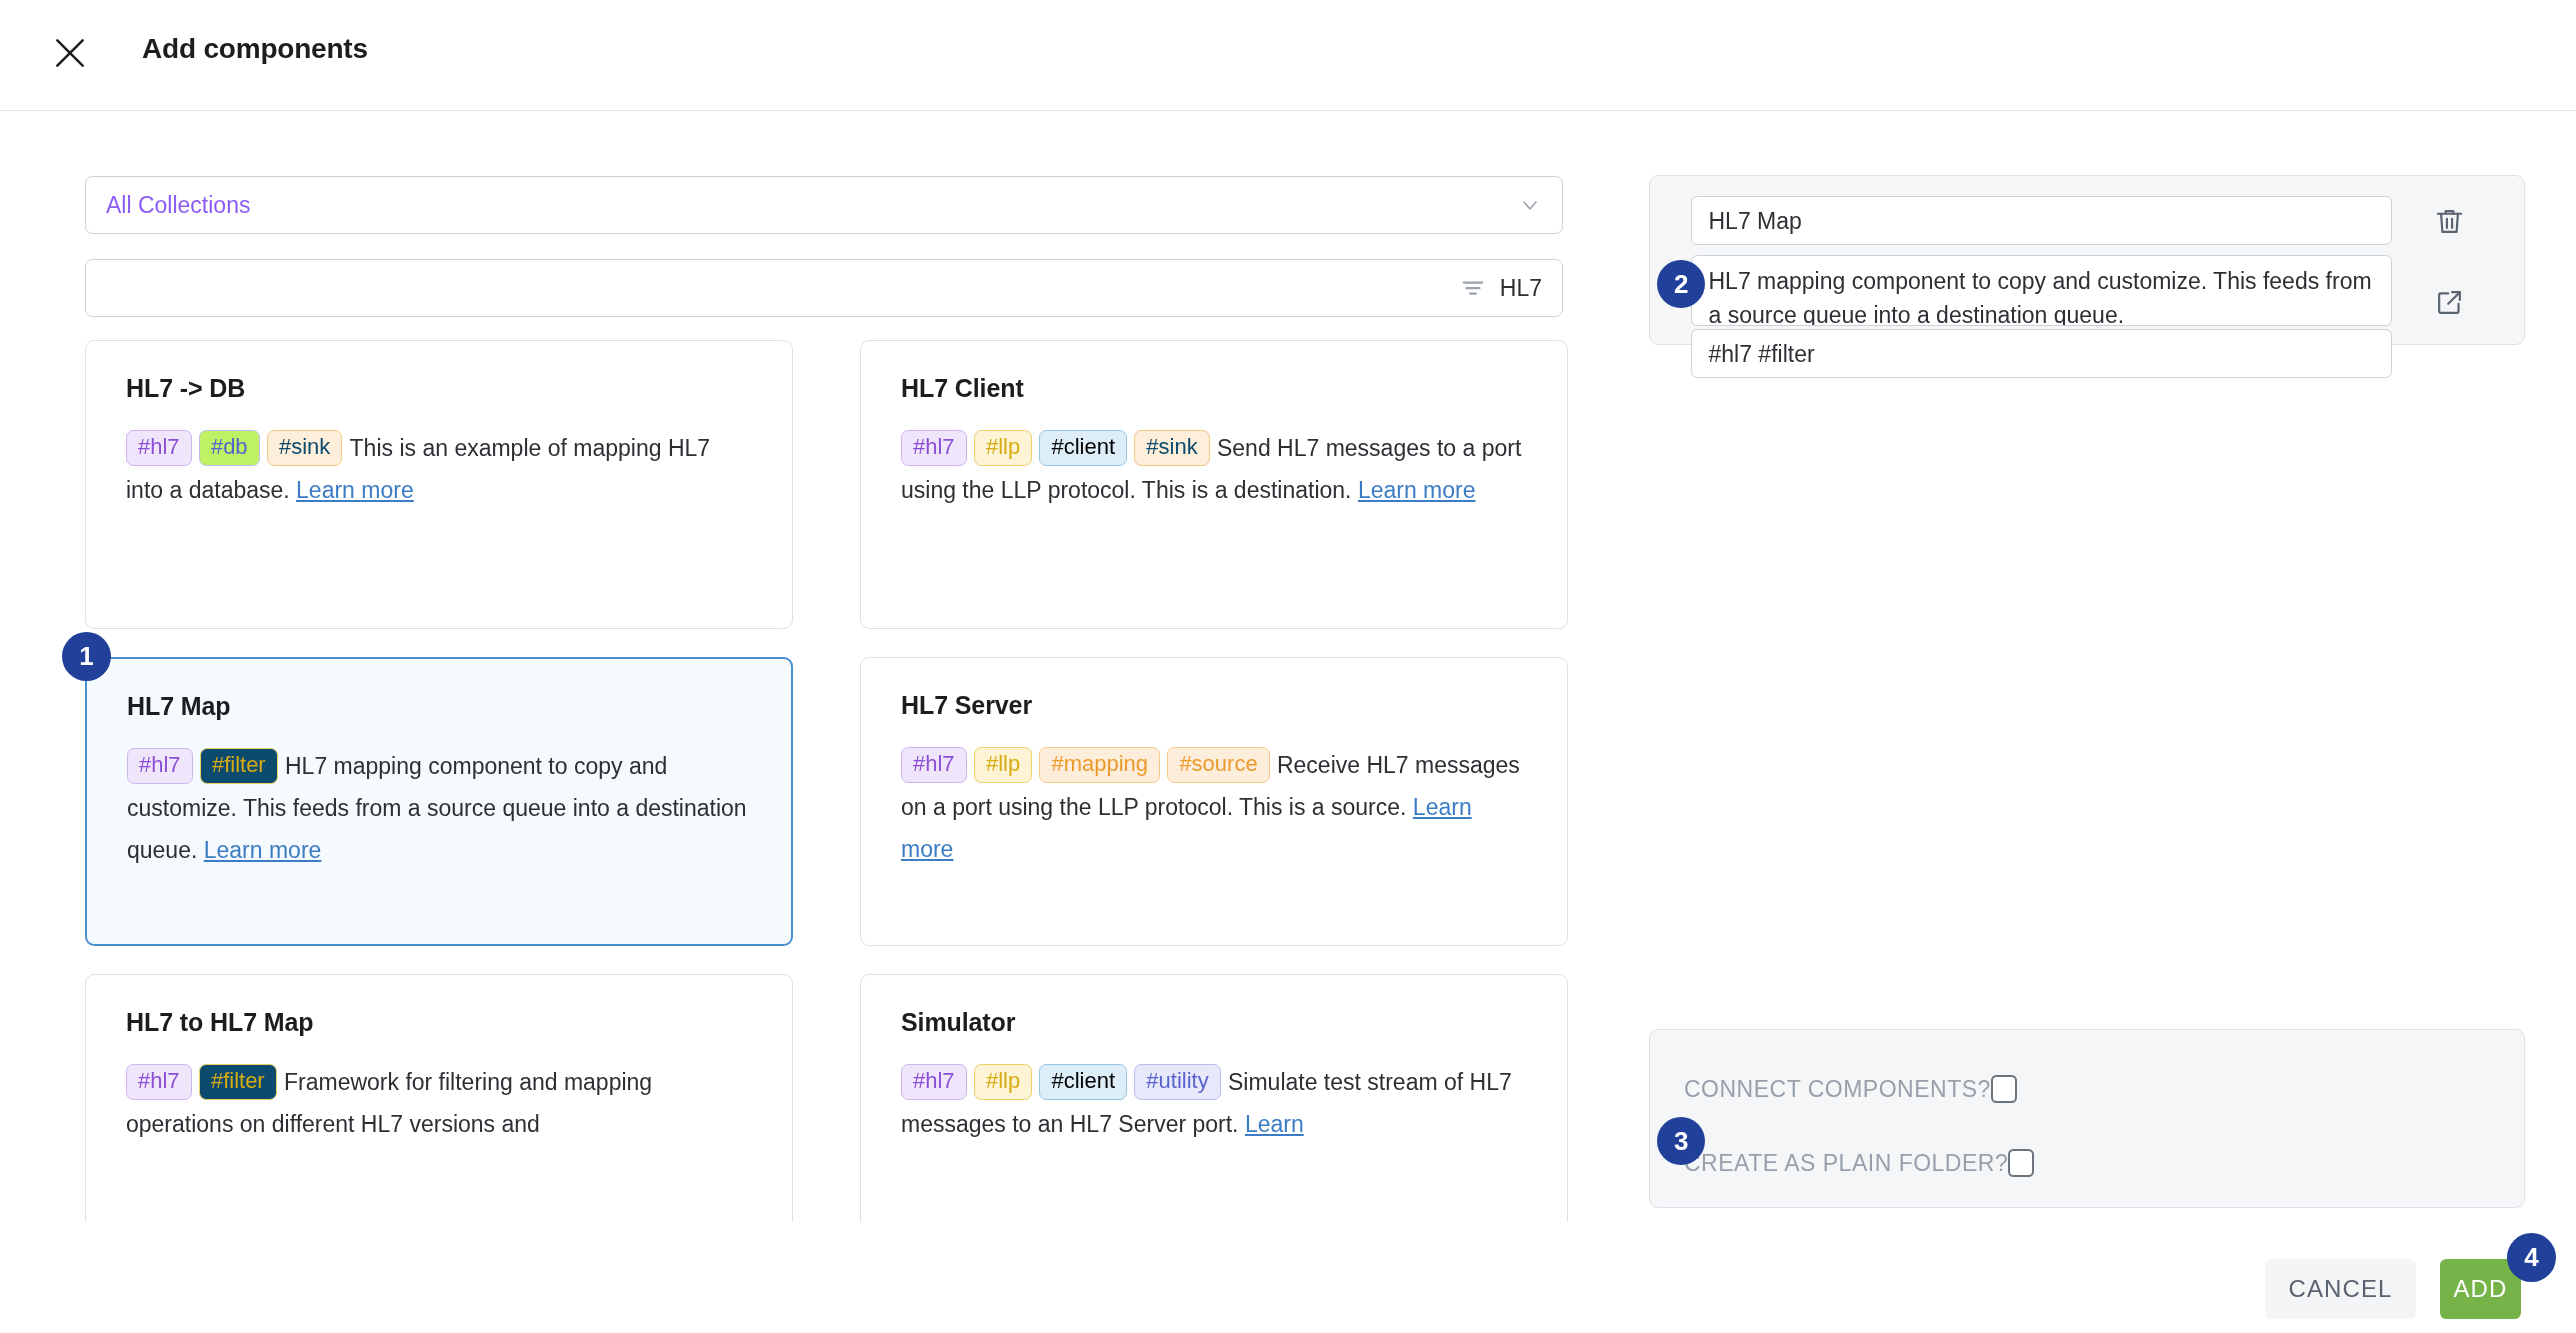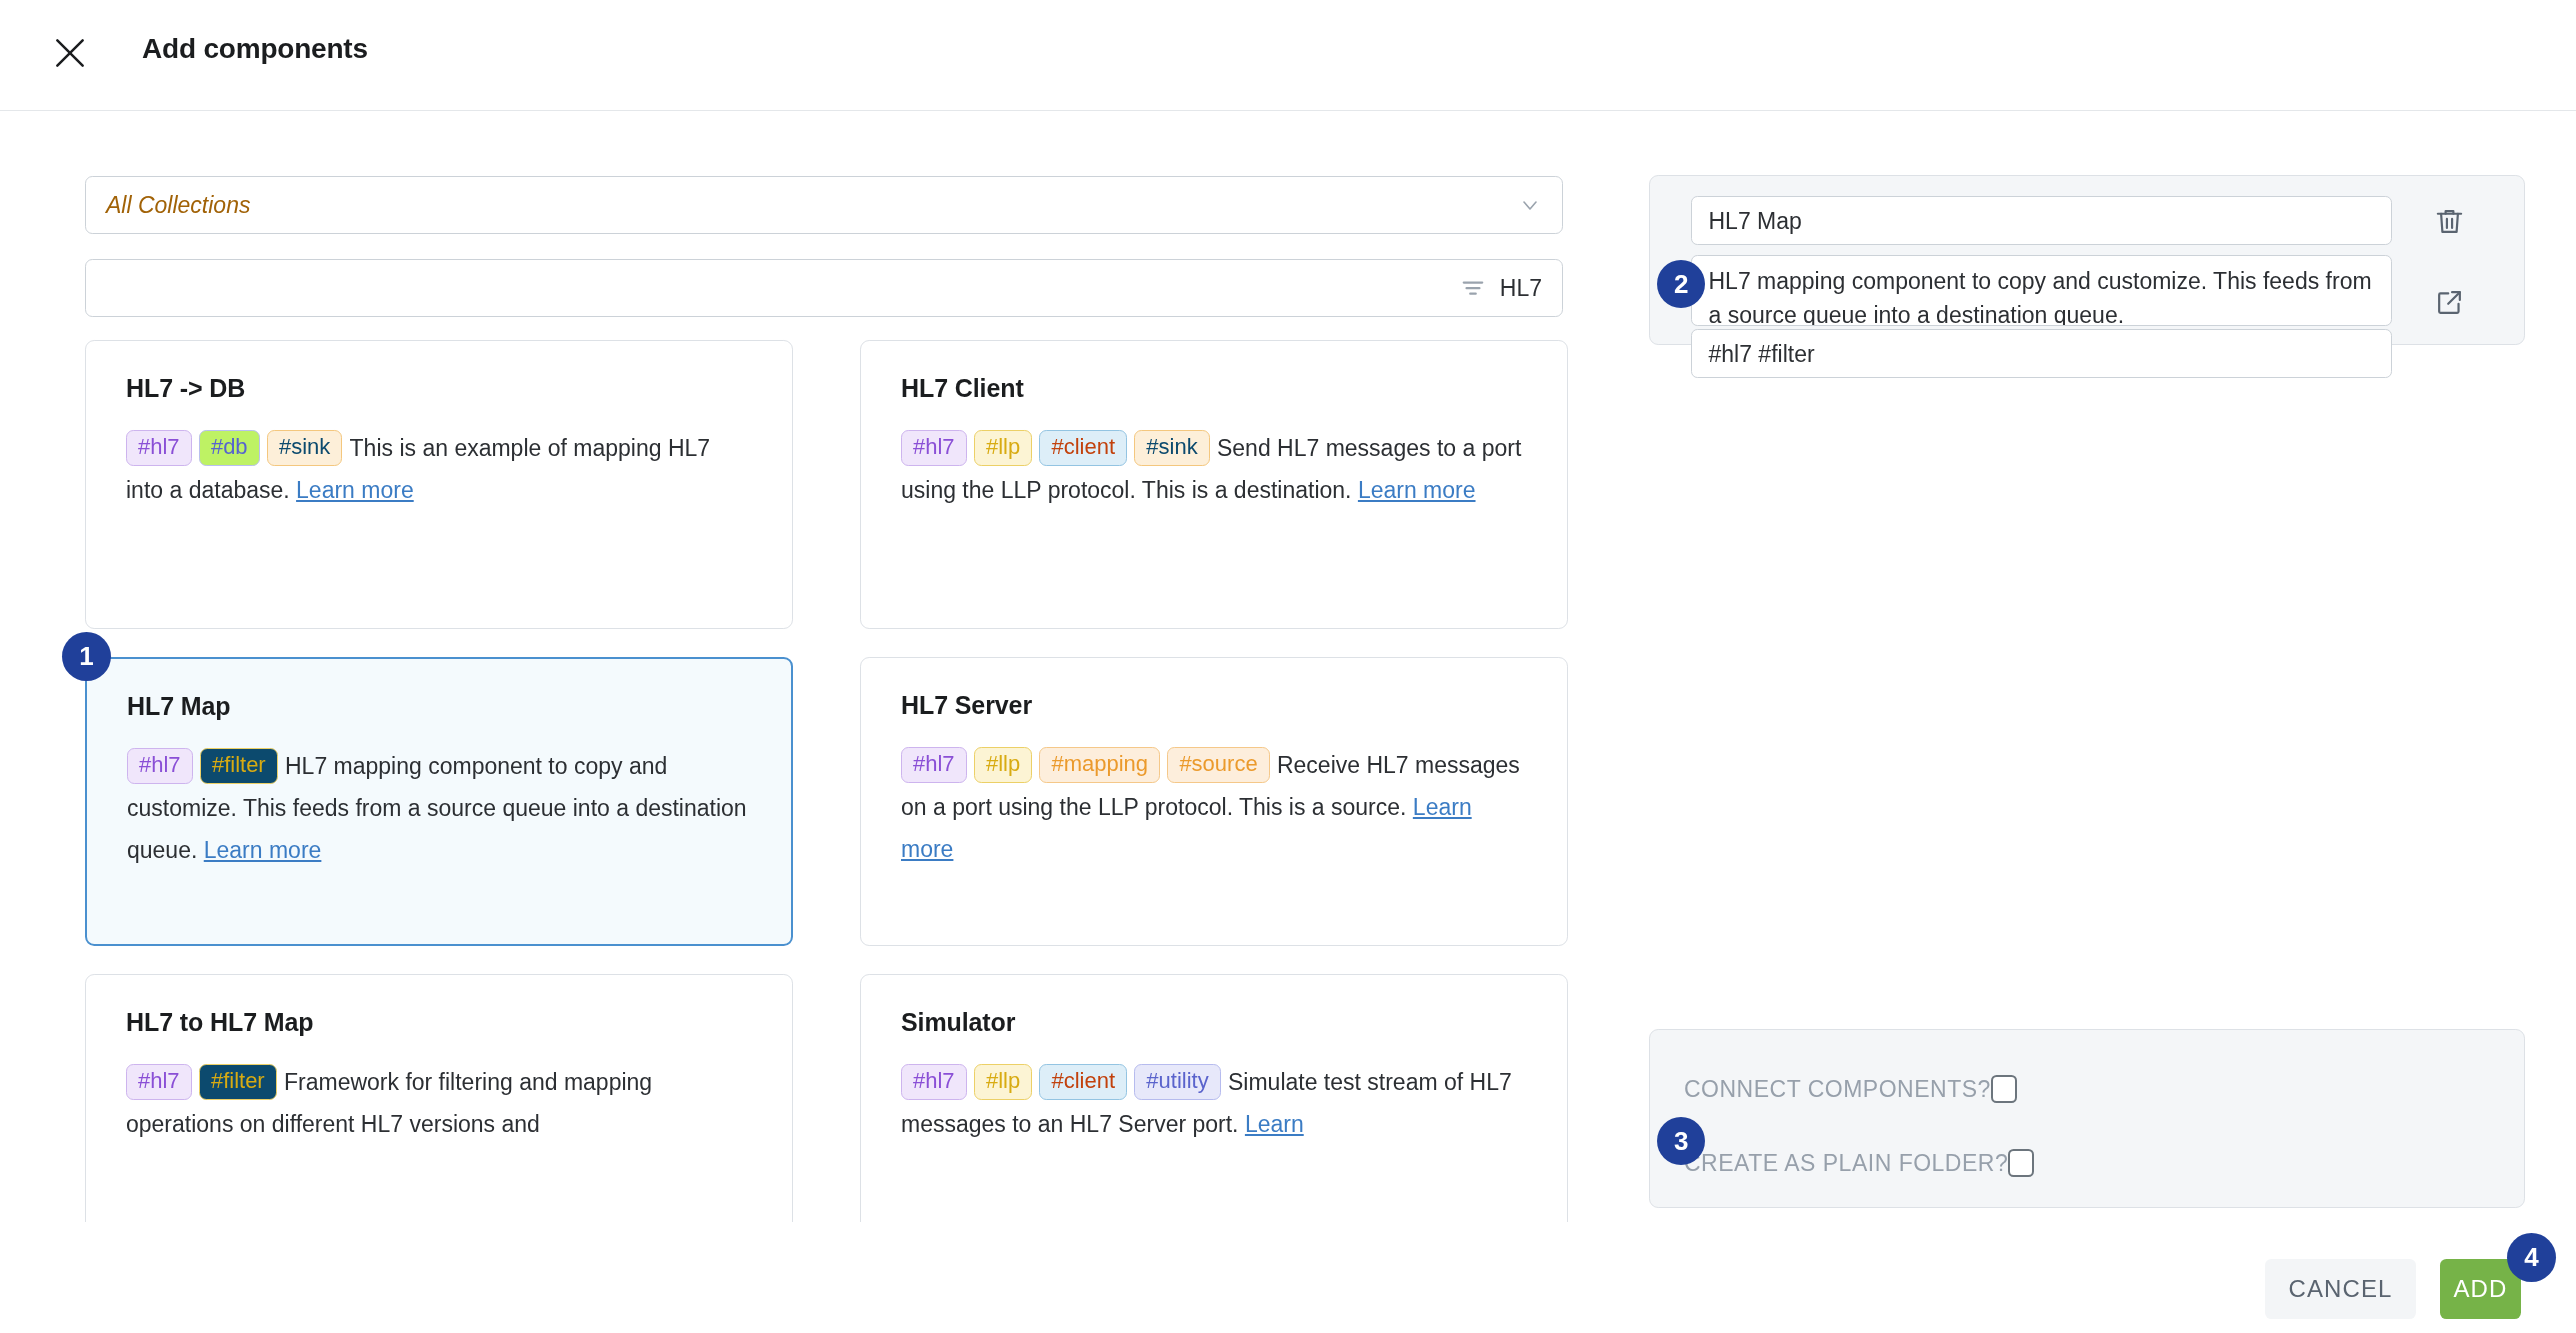--- a/index.html
+++ b/index.html
@@ -52,23 +52,22 @@
     border: 1.8px solid #ccd2d8;
     border-radius: 7.3px;
     background: #ffffff;
     display: flex;
     align-items: center;
     padding: 0 20px;
     cursor: pointer;
   }
   .select-box .sel-label {
     font-size: 23px;
-    color: #a16207;
+    color: #8b5cf6;
     flex: 1;
-    font-style: italic;
   }
   .chev { width: 24px; height: 24px; }
 
   .search-box {
     position: absolute;
     left: 85px; top: 146px;
     width: 1478px; height: 58px;
     border: 1.8px solid #ccd2d8;
     border-radius: 7.3px;
     background: #ffffff;
@@ -127,21 +126,21 @@
     font-size: 22px;
     line-height: 27.5px;
     margin-right: 7.3px;
     vertical-align: 1.8px;
     white-space: nowrap;
   }
   .tag-hl7    { background: #f0e6fb; border: 1.8px solid #cdb4ee; color: #8a4fd6; }
   .tag-db     { background: #bef264; border: 1.8px solid #b9c0ef; color: #5663cf; }
   .tag-sink   { background: #fdefd9; border: 1.8px solid #f4c77e; color: #0c4a6e; }
   .tag-llp    { background: #fcf4d4; border: 1.8px solid #ecd066; color: #d8ab12; }
-  .tag-client { background: #ddeef8; border: 1.8px solid #93c4e2; color: #c2410c; }
+  .tag-client { background: #ddeef8; border: 1.8px solid #93c4e2; color: #000000; }
   .tag-server { background: #fdeedc; border: 1.8px solid #f5c889; color: #eb9a2c; }
   .tag-source { background: #fdeedc; border: 1.8px solid #f5c889; color: #eb9a2c; }
   .tag-filter { background: #0c4a6e; border: 1.8px solid #ecd066; color: #d8ab12; }
   .tag-utility{ background: #e7e8fa; border: 1.8px solid #b6bbee; color: #5a63cc; }
   .learn-more {
     color: #3b7cc4;
     text-decoration: underline;
     cursor: pointer;
   }
 

